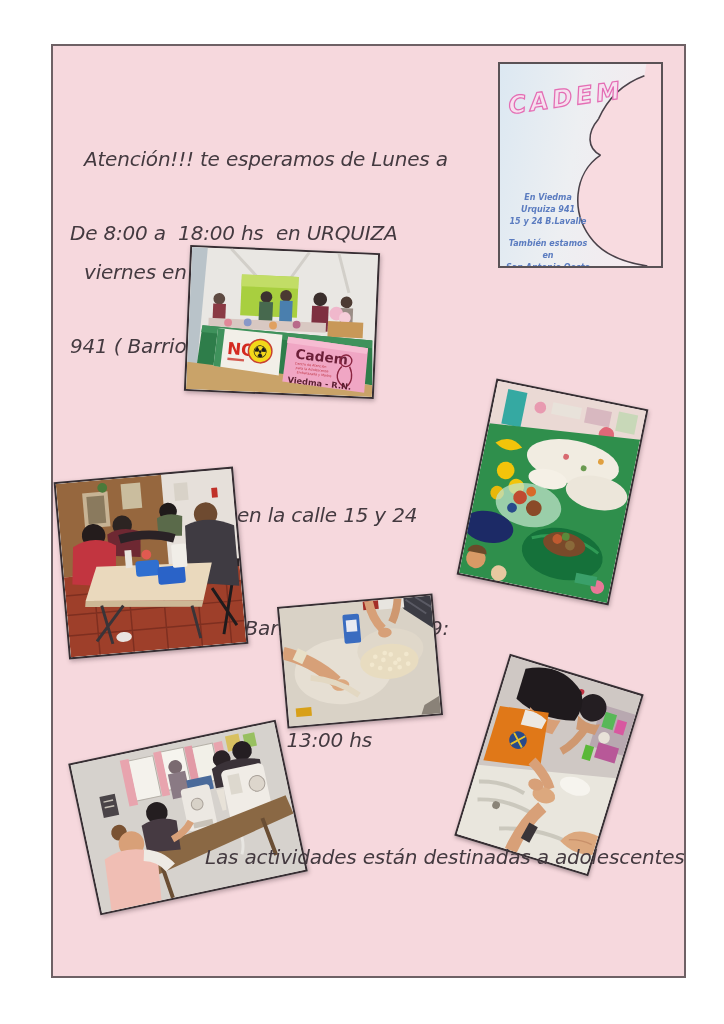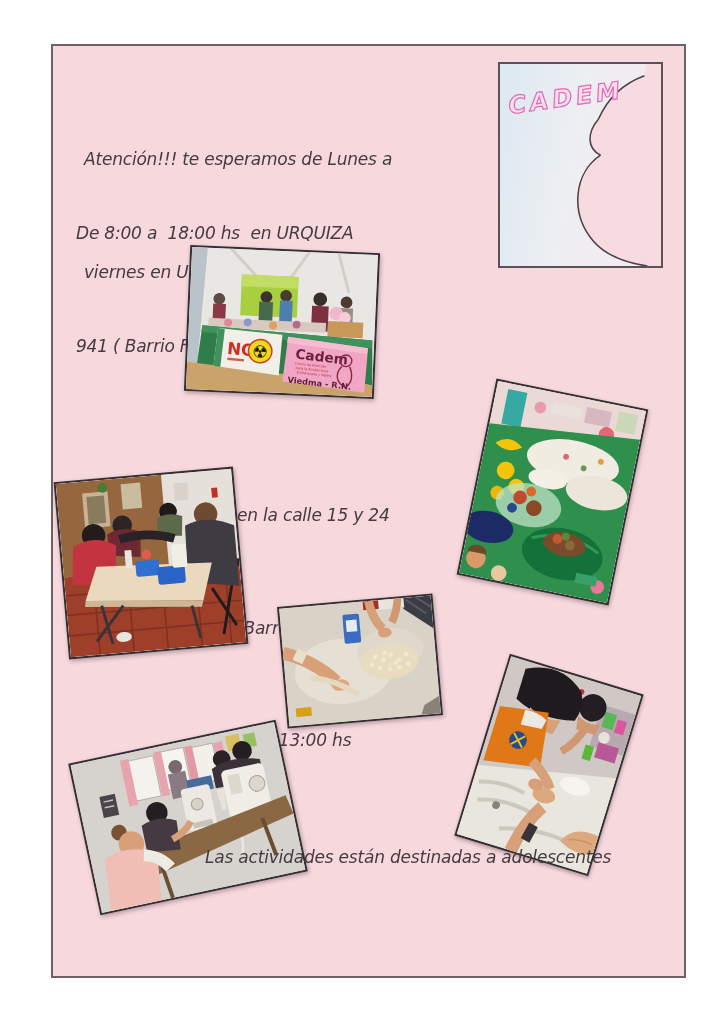--- a/index.html
+++ b/index.html
@@ -1,20 +1,20 @@
 <!DOCTYPE html>
 <html><head>
 <meta charset="utf-8">
 <style>
   html,body{margin:0;padding:0;background:#ffffff;}
   .canvas{position:relative;width:724px;height:1024px;background:#ffffff;overflow:hidden;
           font-family:"DejaVu Sans",sans-serif;}
   .sheet{position:absolute;left:51px;top:44px;width:635px;height:934px;
          background:#f6d8dd;border:2px solid #6e6165;box-sizing:border-box;}
-  .hand{position:absolute;font-style:italic;color:#443a40;font-size:17px;
+  .hand{position:absolute;font-style:italic;color:#443a40;font-size:20px;
         line-height:37.5px;white-space:pre;letter-spacing:-0.2px;}
   .photo{position:absolute;border:2px solid #372e33;box-sizing:border-box;
          background:#e8e4e0;box-shadow:1px 2px 4px rgba(60,40,50,.35);}
   .photo svg{display:block;width:100%;height:100%;}
 
   
   .cadem-card{position:absolute;left:498px;top:62px;width:165px;height:206px;
       background:linear-gradient(100deg,#dce8f2 0%,#edeff2 45%,#f7e9ed 100%);
       border:2px solid #5a5256;box-sizing:border-box;overflow:hidden;}
   .cadem-card svg{position:absolute;left:0;top:0;width:100%;height:100%;z-index:1;}
@@ -29,33 +29,40 @@
 </head>
 <body>
 
 <div class="canvas">
   <div class="sheet"></div>
 
   <div class="hand" style="left:84px;top:66px;">
     <div>Atención!!! te esperamos de Lunes a</div>
     <div>viernes en Urquiza 941</div>
   </div>
-  <div class="hand" style="left:76px;top:140px;">
+  <div class="hand" style="left:70px;top:140px;">
     <div>De 8:00 a  18:00 hs  en URQUIZA</div>
     <div>941 ( Barrio Fátima)</div>
   </div>
 
   <div class="cadem-card">
     <svg viewBox="0 0 165 206" preserveAspectRatio="none">
       <path d="M148,12 C126,20 110,36 101,56 C89,70 89,86 103,93 C76,111 71,152 96,181 C110,197 131,203 151,206 L165,206 L165,0 L150,0 Z" fill="#f8dbe0"></path>
       <path d="M148,12 C126,20 110,36 101,56" stroke="#4a424a" stroke-width="1.6" fill="none"></path>
       <path d="M101,56 C89,70 89,86 103,93" stroke="#4a424a" stroke-width="1.6" fill="none"></path>
       <path d="M103,93 C76,111 71,152 96,181 C110,197 131,203 151,206" stroke="#4a424a" stroke-width="1.6" fill="none"></path>
     </svg>
     <div class="cadem-brand">CADEM</div>
+    <div class="cadem-lines">
+      <div>En Viedma</div>
+      <div>Urquiza 941</div>
+      <div>15 y 24 B.Lavalle</div>
+      <div class="group2">También estamos en</div>
+      <div>San Antonio Oeste</div>
+    </div>
   </div>
 
   <figure class="photo" style="left:187px;top:249px;width:190px;height:146px;transform:rotate(2.5deg);margin:0;">
     <svg viewBox="0 0 190 146" preserveAspectRatio="none">
       <rect width="190" height="146" fill="#e9e7e3"></rect>
       <polygon points="0,0 16,0 9,146 0,146" fill="#b9c3c9"></polygon>
       <path d="M40,0 L80,40 M120,0 L95,38 M150,0 L162,40" stroke="#d2cfc9" stroke-width="3" fill="none"></path>
       <rect x="52" y="26" width="58" height="42" fill="#a8cf3f"></rect>
       <rect x="52" y="26" width="58" height="12" fill="#c2dd66"></rect>
       <circle cx="30" cy="52" r="6" fill="#5e4a42"></circle>

